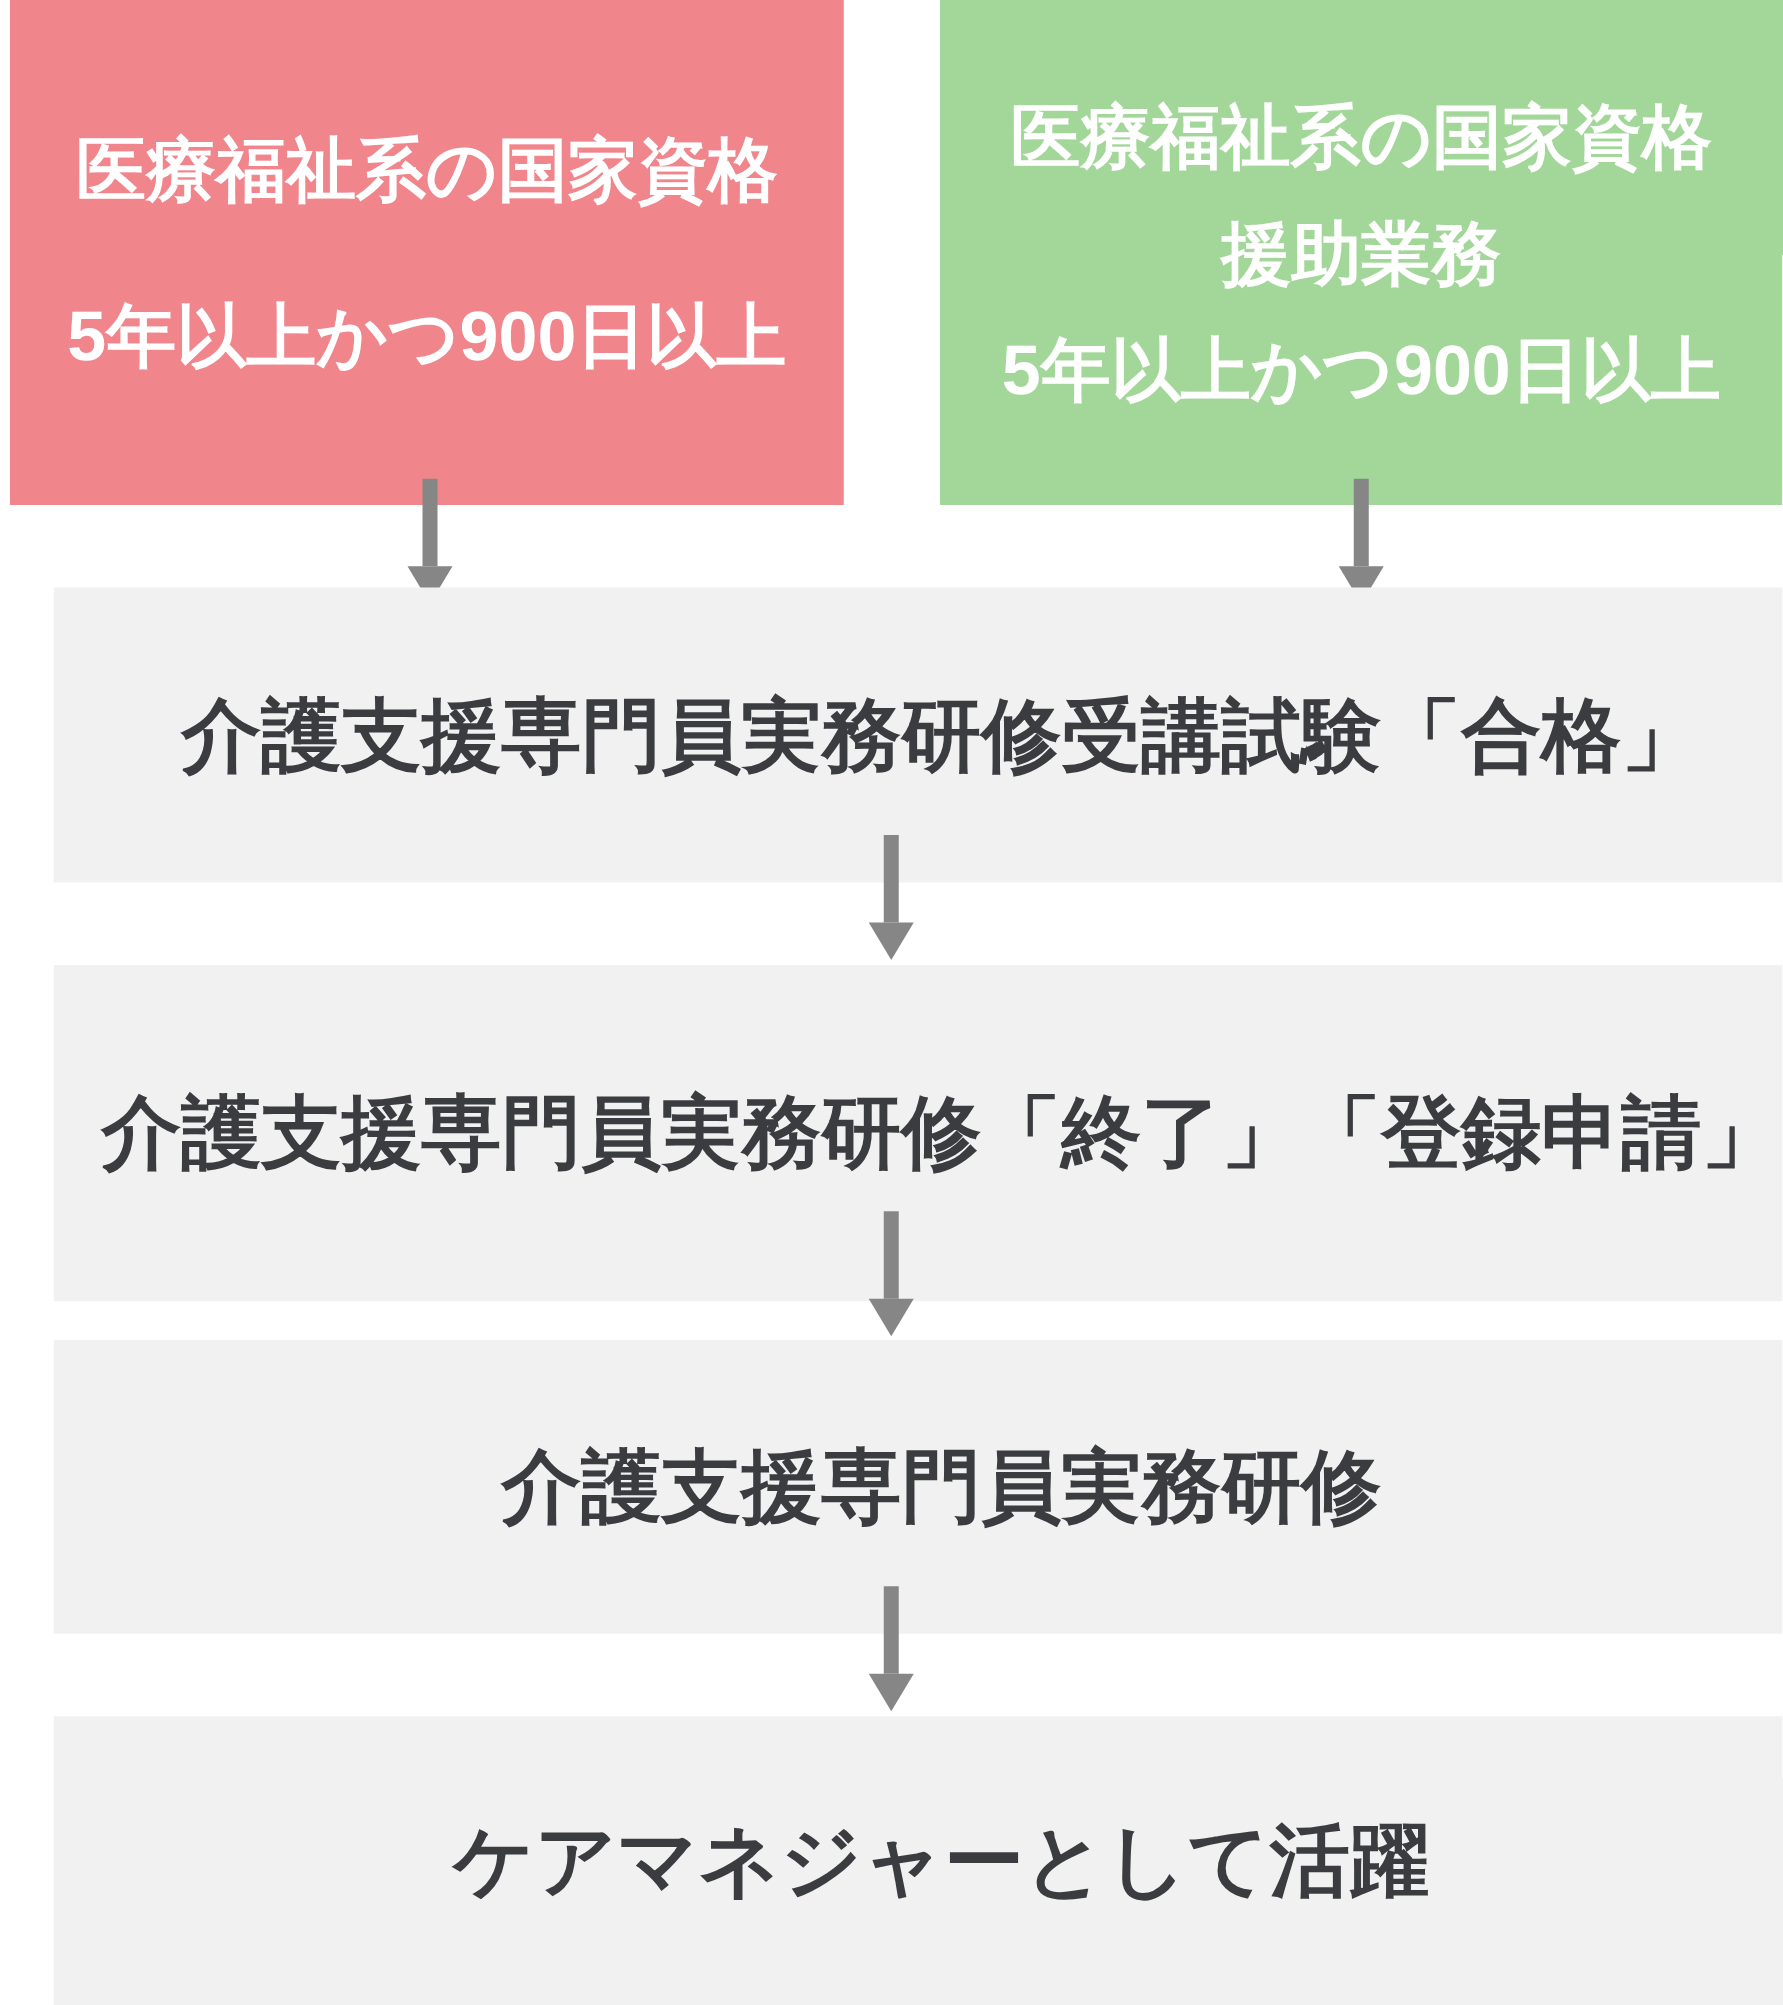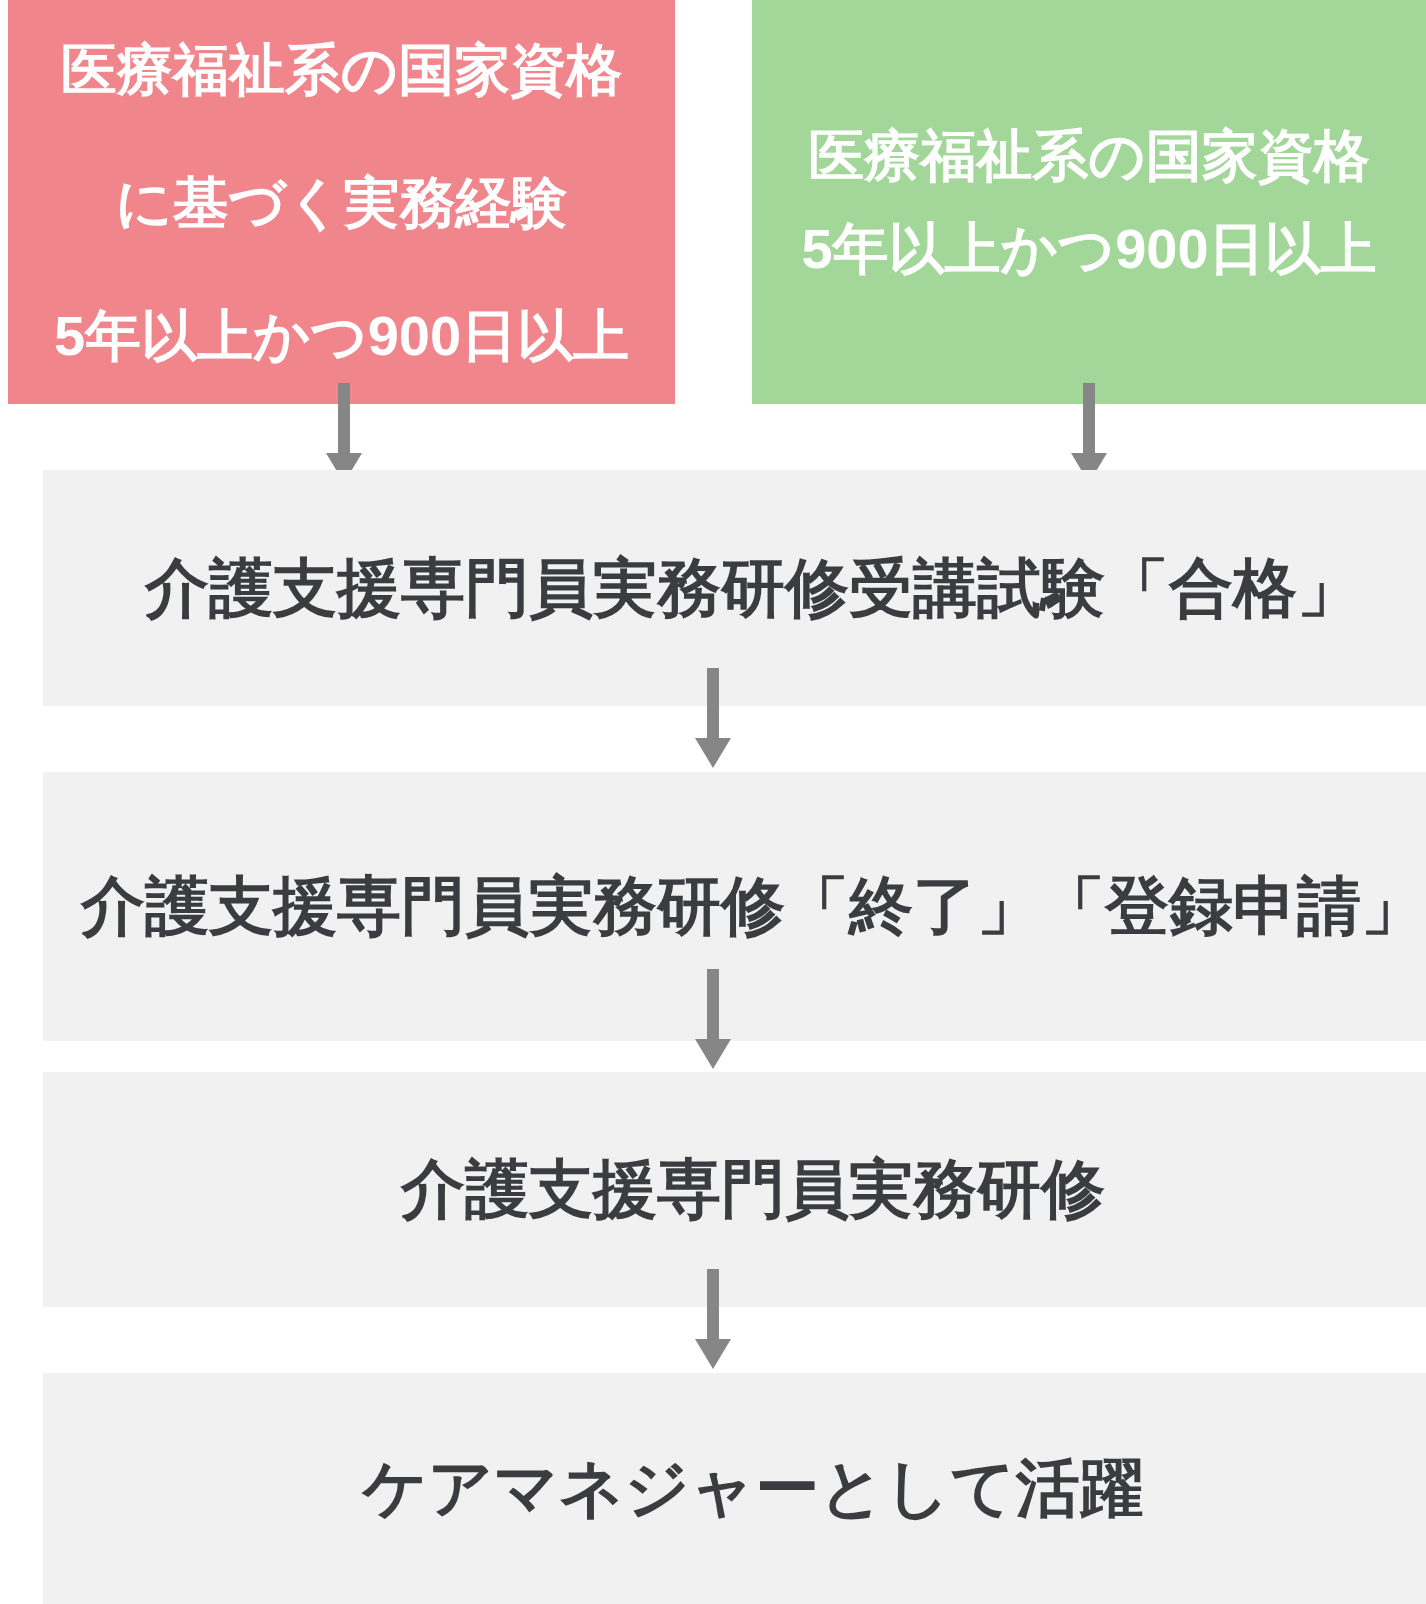--- a/index.html
+++ b/index.html
@@ -90,26 +90,26 @@
   .arrow-mid-2       { left: 695px;  top: 969px; }
   .arrow-mid-3       { left: 695px;  top: 1269px; }
 </style>
 </head>
 <body>
 
 <div class="canvas">
 
   <div class="entry-box left" style="background-color: rgb(240, 133, 139);">
     <div class="entry-line">医療福祉系の国家資格</div>
-    <div class="entry-line">に基づく実務経験</div>
     <div class="entry-line">5年以上かつ900日以上</div>
   </div>
 
   <div class="entry-box right" style="background-color: rgb(163, 215, 154);">
     <div class="entry-line">医療福祉系の国家資格</div>
+    <div class="entry-line">援助業務</div>
     <div class="entry-line">5年以上かつ900日以上</div>
   </div>
 
   <div class="arrow arrow-from-left">
     <div class="arrow-stem"></div>
     <div class="arrow-head"></div>
   </div>
   <div class="arrow arrow-from-right">
     <div class="arrow-stem"></div>
     <div class="arrow-head"></div>

